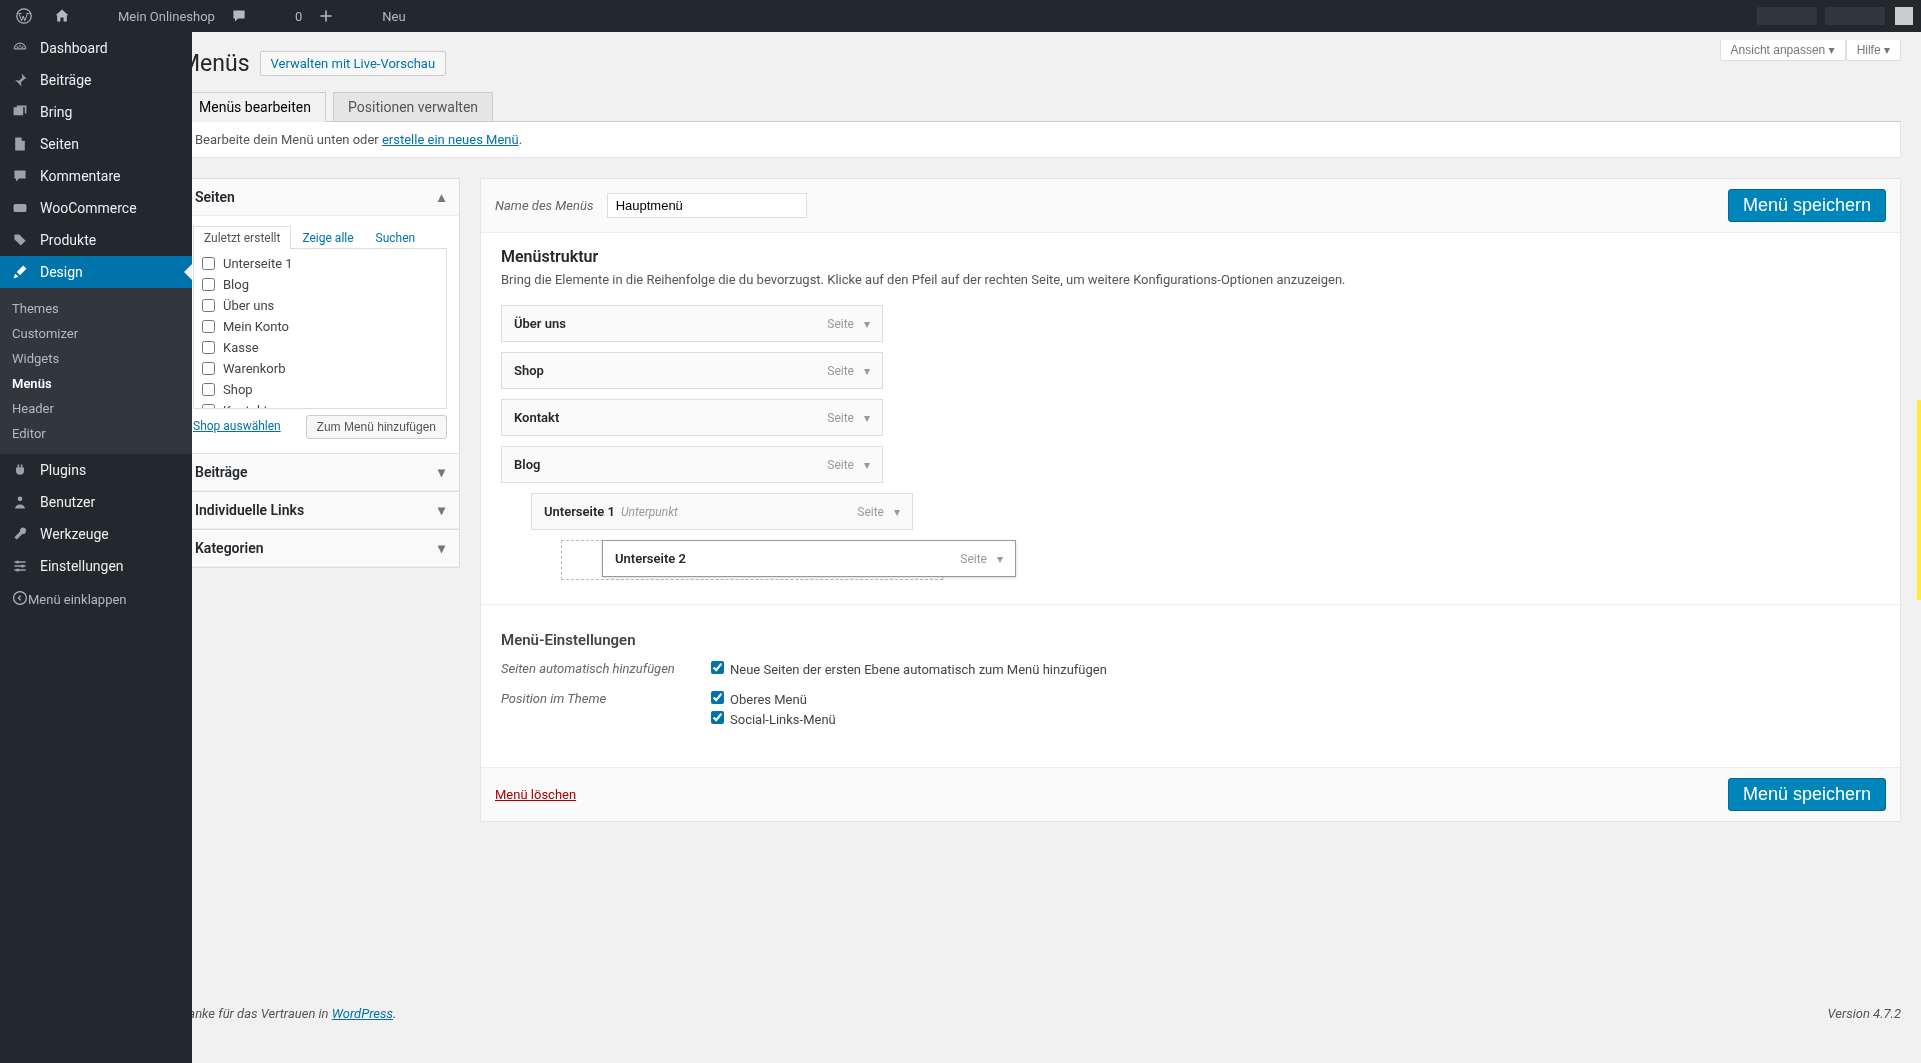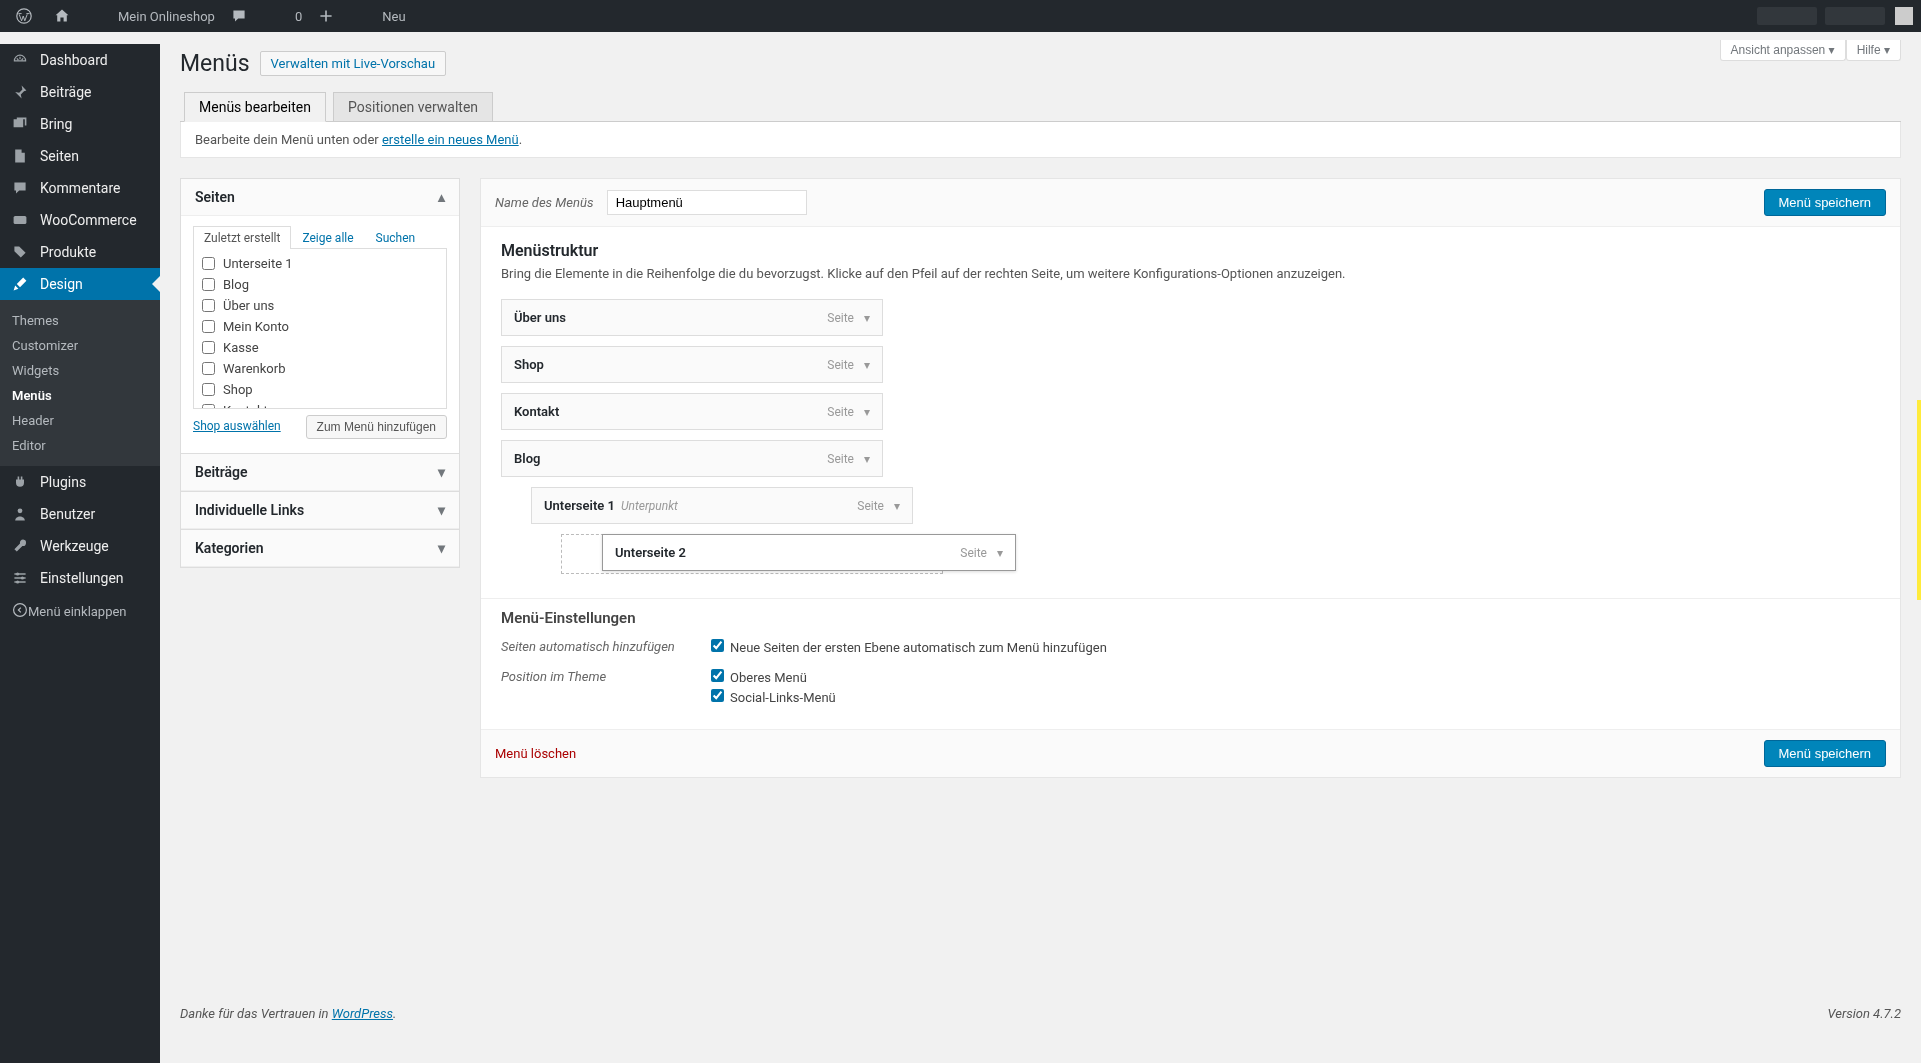--- a/index.html
+++ b/index.html
@@ -8,21 +8,21 @@
 
 
 #adminbar { position: fixed; top: 0; left: 0; right: 0; height: 32px; background: #23282d; color: #eee; display: flex; align-items: center; padding: 0 8px; z-index: 1000; }
 #adminbar .ab-item { display: flex; align-items: center; padding: 0 8px; height: 32px; color: #b4b9be; cursor: pointer; font-size: 13px; gap: 42px; }
 #adminbar .ab-icon { margin-right: 6px; display: inline-flex; }
 #adminbar .ab-right { margin-left: auto; display: flex; align-items: center; }
 #adminbar .ab-placeholder { width: 60px; height: 18px; background: #32373c; margin: 0 4px; border-radius: 2px; }
 #adminbar .ab-avatar { width: 18px; height: 18px; background: #ccc; margin-left: 6px; }
 
 
-#adminmenu { position: fixed; top: 44px; left: 0; bottom: 0; width: 160px; background: #23282d; color: #eee; overflow-y: auto; }
+#adminmenu { position: fixed; top: 32px; left: 0; bottom: 0; width: 192px; background: #23282d; color: #eee; overflow-y: auto; }
 #adminmenu li { list-style: none; }
 #adminmenu li a { display: flex; align-items: center; padding: 8px 8px 8px 12px; color: #eee; font-size: 14px; }
 #adminmenu li a .menu-icon { width: 20px; margin-right: 8px; display: inline-flex; color: #9ca2a7; }
 #adminmenu li.current > a { background: #0073aa; color: #fff; }
 #adminmenu li.current > a .menu-icon { color: #fff; }
 #adminmenu li.current { position: relative; }
 #adminmenu li.current::after { content: ""; position: absolute; right: 0; top: 50%; transform: translateY(-50%); border: 8px solid transparent; border-right-color: #f1f1f1; }
 #adminmenu .submenu { background: #32373c; padding: 8px 0; }
 #adminmenu .submenu a { padding: 5px 12px; font-size: 13px; color: #b4b9be; }
 #adminmenu .submenu a.current { color: #fff; font-weight: 600; background: transparent; }
@@ -62,45 +62,45 @@
 .select-all-link { color: #0073aa; text-decoration: underline; font-size: 12px; display: inline-block; margin: 10px 0; cursor: pointer; }
 .add-to-menu-btn { float: right; background: #f7f7f7; border: 1px solid #ccc; color: #555; padding: 4px 10px; border-radius: 3px; cursor: pointer; font-size: 12px; margin-top: 6px; }
 .clearfix::after { content: ""; display: table; clear: both; }
 
 
 .menu-edit { flex: 1; background: #fff; border: 1px solid #e5e5e5; }
 .menu-header, .menu-footer { padding: 10px 14px; display: flex; align-items: center; justify-content: space-between; border-bottom: 1px solid #eee; background: #fafafa; }
 .menu-footer { border-bottom: none; border-top: 1px solid #eee; }
 .menu-name-label { font-style: italic; color: #666; margin-right: 10px; }
 .menu-name-input { border: 1px solid #ddd; padding: 4px 8px; font-size: 13px; width: 200px; }
-.button-primary { background: #0085ba; border: 1px solid #006799; color: #fff; padding: 5px 14px; border-radius: 3px; cursor: pointer; font-size: 13px; }
+.button-primary { background: #0085ba; border: 1px solid #006799; color: #fff; padding: 5px 14px; border-radius: 3px; cursor: pointer; font-size: 18px; }
 .menu-body { padding: 14px 20px; }
 .menu-body h3 { font-size: 16px; font-weight: 600; color: #23282d; margin-bottom: 6px; }
 .menu-body .desc { font-size: 13px; color: #555; margin-bottom: 18px; }
 
 .menu-item { border: 1px solid #ddd; background: #fafafa; margin-bottom: 10px; width: 382px; display: flex; align-items: center; padding: 10px 12px; cursor: move; }
 .menu-item.dragging { border: 1px solid #999; box-shadow: 0 1px 3px rgba(0,0,0,0.15); background: #fff; }
 .menu-item-title { font-weight: 600; font-size: 13px; color: #23282d; }
 .menu-item-sub { font-style: italic; color: #999; margin-left: 6px; font-size: 12px; }
 .menu-item-controls { margin-left: auto; display: flex; align-items: center; gap: 10px; color: #999; font-size: 12px; }
 .menu-item-controls .type { }
 .menu-item-controls .toggle { cursor: pointer; color: #999; }
 .menu-item-depth-1 { margin-left: 30px; }
 .drop-placeholder { border: 1px dashed #bbb; width: 382px; height: 40px; margin-left: 60px; margin-bottom: 10px; position: relative; }
 .drop-placeholder .menu-item { position: absolute; left: 40px; top: -1px; margin: 0; width: 414px; }
 
-.menu-settings { border-top: 1px solid #eee; padding: 10px 20px; }
+.menu-settings { border-top: 1px solid #eee; padding: 26px 20px; }
 .menu-settings h3 { font-size: 15px; font-weight: 600; margin-bottom: 12px; }
 .setting-row { display: flex; margin-bottom: 10px; }
 .setting-row .label { width: 210px; font-style: italic; color: #666; font-size: 13px; }
 .setting-row .controls { flex: 1; }
 .setting-row .controls label { display: block; font-size: 13px; margin-bottom: 4px; }
 .setting-row input[type=checkbox] { margin-right: 6px; accent-color: #0073aa; }
 
-.delete-link { color: #a00; font-size: 13px; cursor: pointer; }
+.delete-link { color: #a00; text-decoration: underline; font-size: 13px; cursor: pointer; }
 
 
 #wpfooter { padding: 10px 20px; color: #555; display: flex; justify-content: space-between; font-size: 13px; font-style: italic; }
 #wpfooter a { color: #0073aa; text-decoration: underline; }
 
 
 .right-edge-highlight { position: fixed; right: 0; top: 400px; width: 4px; height: 200px; background: #ffeb3b; }
 
 svg { width: 16px; height: 16px; }
 </style>

